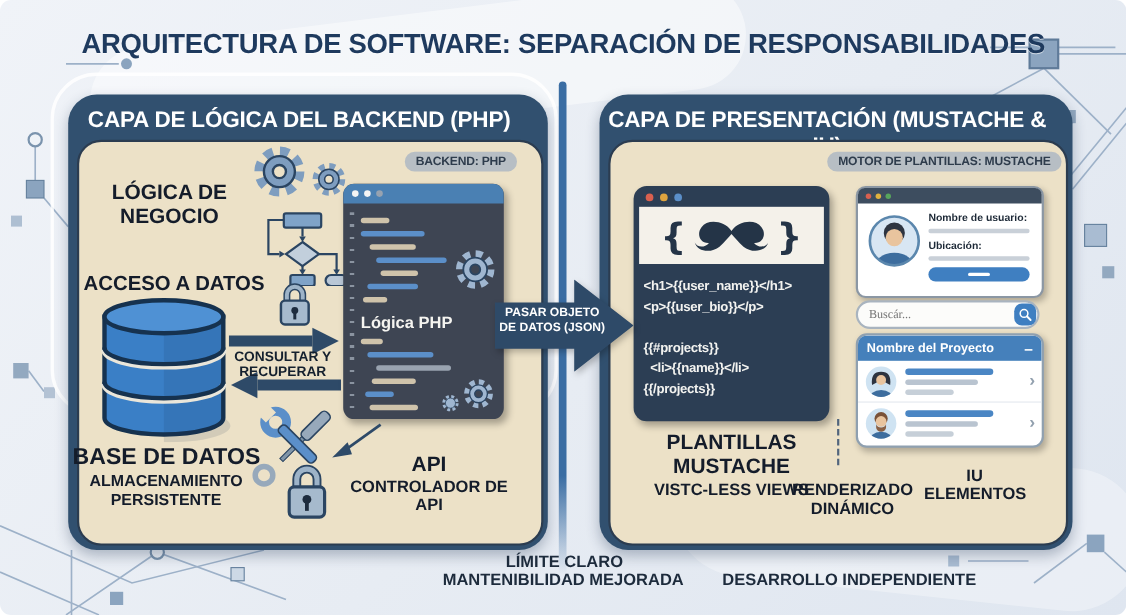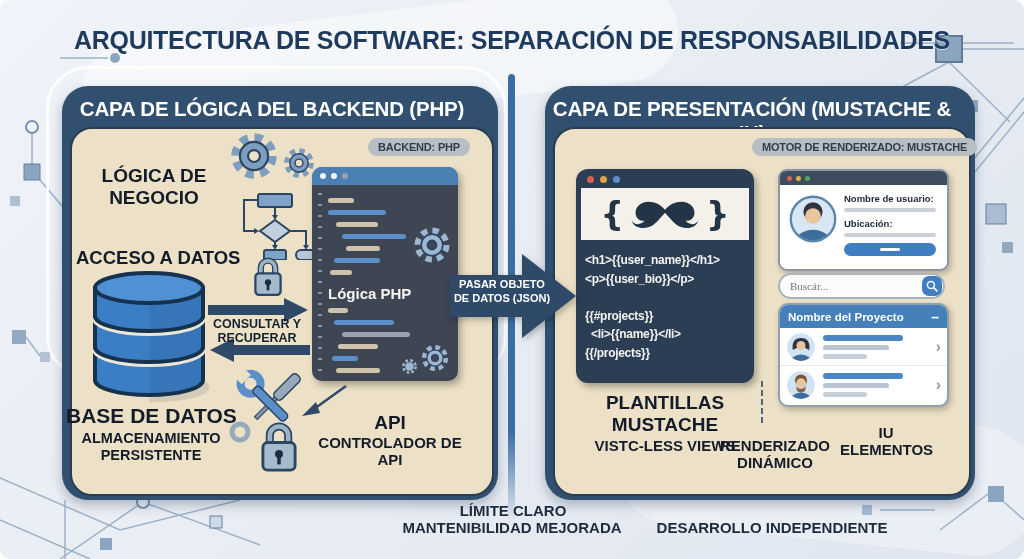--- a/index.html
+++ b/index.html
@@ -276,21 +276,21 @@
   <div class="divider"></div>
   <svg class="flow-arrow" width="126" height="84" viewBox="0 0 126 84">
     <polygon points="0,21 72,21 72,0 126,42 72,84 72,63 0,63" fill="#2e4a68"></polygon>
   </svg>
   <div class="flow-label">PASAR OBJETO DE DATOS (JSON)</div>
 
   <div class="panel" style="left:545px;top:86px;width:430px;height:414px;">
     <div class="panel-h">CAPA DE PRESENTACIÓN (MUSTACHE &amp; IU)</div>
   </div>
   <div class="inner" style="left:553px;top:127px;width:414px;height:365px;"></div>
-  <div class="badge" style="left:752px;top:138px;">MOTOR DE RENDERIZADO: MUSTACHE</div>
+  <div class="badge" style="left:752px;top:138px;">MOTOR DE PLANTILLAS: MUSTACHE</div>
 
   <div class="mwin">
     <div class="mdots">
       <span class="mdot" style="background:#d9604f"></span>
       <span class="mdot" style="background:#dfa43f"></span>
       <span class="mdot" style="background:#5b8fc9"></span>
     </div>
     <div class="mhead">
       <span class="brace">{</span>
       <svg width="78" height="30" viewBox="0 0 100 44">

